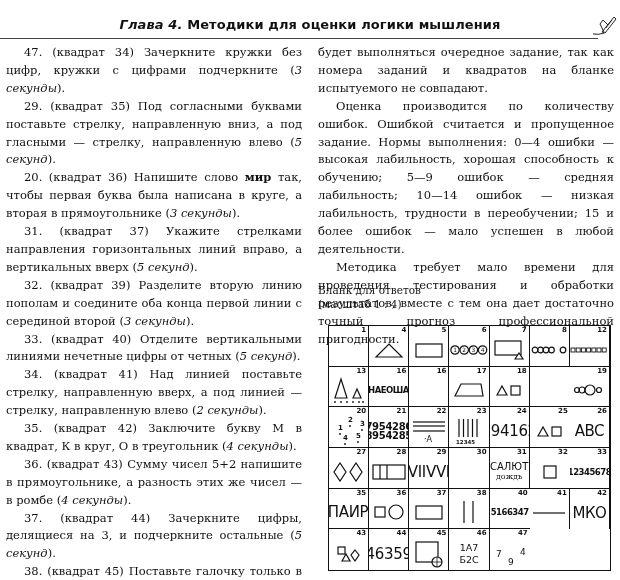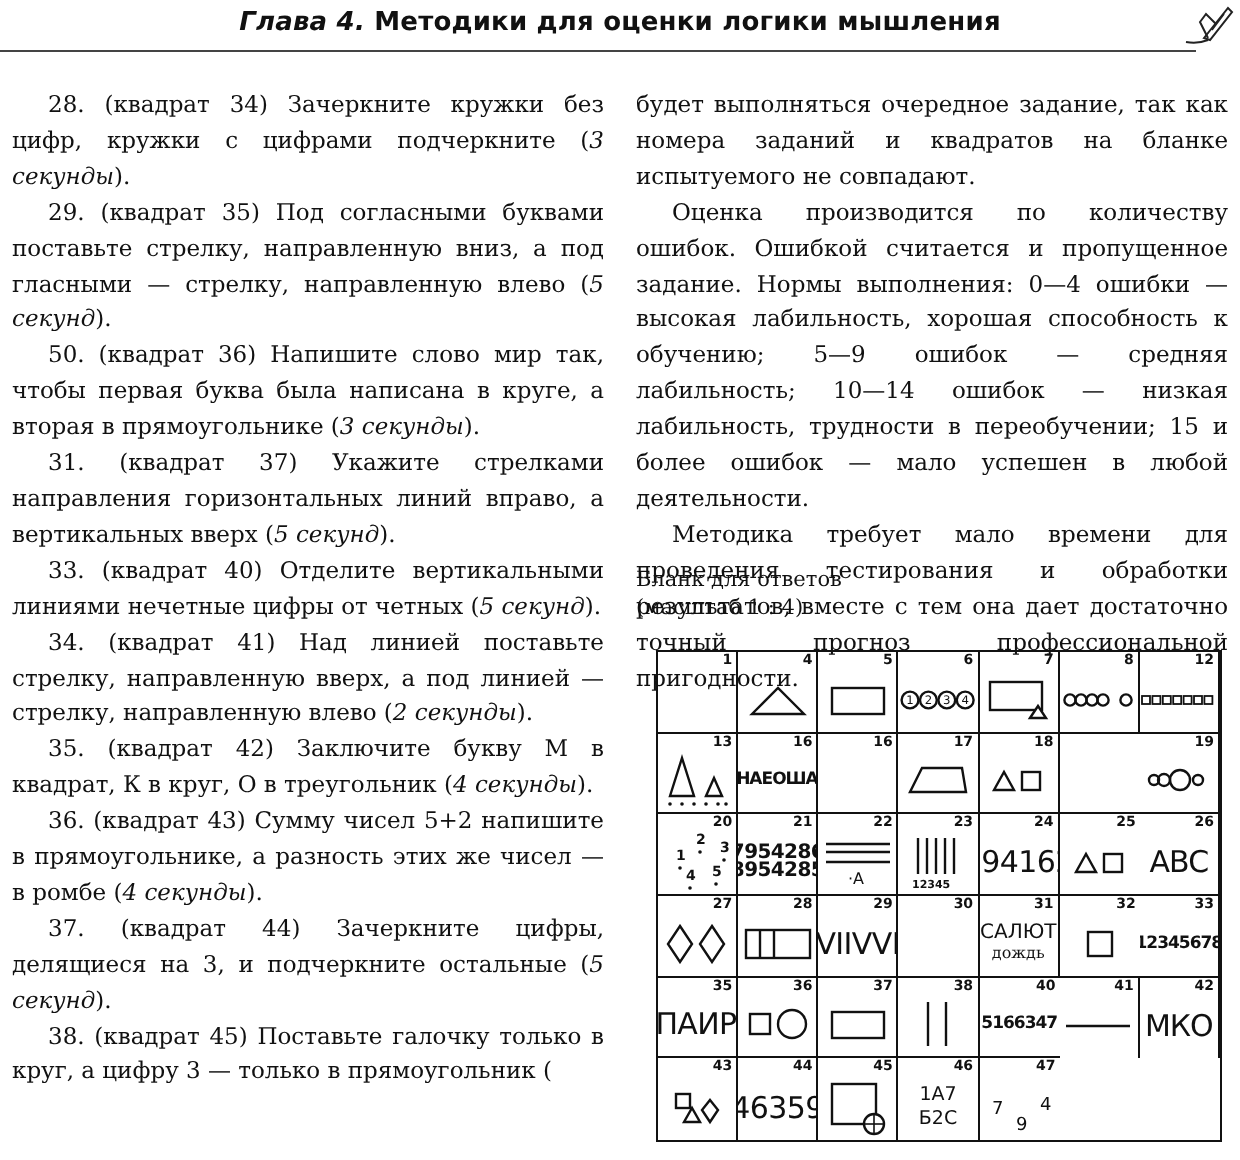--- a/index.html
+++ b/index.html
@@ -1,32 +1,32 @@
 <!DOCTYPE html>
 <html><head>
 <meta charset="utf-8">
 <style>
   html, body { margin: 0; padding: 0; background: #fff; }
   body { width: 620px; height: 580px; position: relative; overflow: hidden;
          font-family: "DejaVu Serif", "Liberation Serif", serif; color: #111; }
-  .header { position: absolute; left: 0; top: 0; width: 620px; height: 14px; }
+  .header { position: absolute; left: 0; top: 13px; width: 620px; height: 14px; }
   .header-title { position: absolute; left: 0; right: 0; top: 4px; text-align: center;
                   font-family: "DejaVu Sans", "Liberation Sans", sans-serif; font-weight: bold;
                   font-size: 13px; letter-spacing: 0.1px; }
   .header-title .it { font-style: italic; }
   .header-rule { position: absolute; left: 0; top: 25px; width: 598px; height: 1px; background: #444; }
   .header-icon { position: absolute; right: 2px; top: 1px; width: 28px; height: 26px; }
 
   .col { position: absolute; top: 44px; font-size: 11.5px; line-height: 17.9px; text-align: justify; }
   .col-left { left: 6px; width: 296px; }
   .col-right { left: 318px; width: 296px; }
   .col p { margin: 0; text-indent: 18px; }
   .col p.cont { text-indent: 0; }
   .col i { font-style: italic; }
-  .col b { font-weight: normal; margin-top: 24px; }
+  .col b { font-weight: bold; margin-top: 24px; }
 
   .form-caption { position: absolute; left: 318px; width: 296px; top: 283px; 
                   font-weight: normal; font-size: 10.5px; line-height: 14px; }
 
   .grid { position: absolute; left: 328px; top: 325px; width: 283px; height: 246px;
           display: grid; grid-template-columns: repeat(7, 1fr); grid-template-rows: repeat(6, 1fr);
           border: 1.5px solid #111; box-sizing: border-box; }
   .cell { position: relative; border-right: 1px solid #111; border-bottom: 1px solid #111; overflow: hidden; }
   .cell.lastcol { border-right: none; }
   .cell.lastrow { border-bottom: none; }
@@ -52,24 +52,25 @@
   <div class="header-rule"></div>
   <svg class="header-icon" viewBox="0 0 28 26">
     <path d="M3 20 Q9 21 14 19" stroke="#222" stroke-width="1" fill="none"></path>
     <path d="M12 18 L24 3 L26 5 L15 19 Z" fill="#fff" stroke="#222" stroke-width="1"></path>
     <path d="M14 18 L10 10 L13 6 L18 11" fill="none" stroke="#222" stroke-width="1"></path>
     <path d="M16 14 L22 6" stroke="#222" stroke-width="0.8"></path>
   </svg>
 </div>
 
 <div class="col col-left" id="leftCol">
-    <p><span>28. (квадрат 34) Зачеркните кружки без цифр, кружки с цифрами подчеркните (</span><i>3 секунды</i><span>).</span></p>
+    <p><span>47. (квадрат 34) Зачеркните кружки без цифр, кружки с цифрами подчеркните (</span><i>3 секунды</i><span>).</span></p>
     <p><span>29. (квадрат 35) Под согласными буквами поставьте стрелку, направленную вниз, а под гласными — стрелку, направленную влево (</span><i>5 секунд</i><span>).</span></p>
-    <p><span>50. (квадрат 36) Напишите слово </span><b>мир</b><span> так, чтобы первая буква была написана в круге, а вторая в прямоугольнике (</span><i>3 секунды</i><span>).</span></p>
+    <p><span>20. (квадрат 36) Напишите слово </span><b>мир</b><span> так, чтобы первая буква была написана в круге, а вторая в прямоугольнике (</span><i>3 секунды</i><span>).</span></p>
     <p><span>31. (квадрат 37) Укажите стрелками направления горизонтальных линий вправо, а вертикальных вверх (</span><i>5 секунд</i><span>).</span></p>
+    <p><span>32. (квадрат 39) Разделите вторую линию пополам и соедините оба конца первой линии с серединой второй (</span><i>3 секунды</i><span>).</span></p>
     <p><span>33. (квадрат 40) Отделите вертикальными линиями нечетные цифры от четных (</span><i>5 секунд</i><span>).</span></p>
     <p><span>34. (квадрат 41) Над линией поставьте стрелку, направленную вверх, а под линией — стрелку, направленную влево (</span><i>2 секунды</i><span>).</span></p>
     <p><span>35. (квадрат 42) Заключите букву М в квадрат, К в круг, О в треугольник (</span><i>4 секунды</i><span>).</span></p>
     <p><span>36. (квадрат 43) Сумму чисел 5+2 напишите в прямоугольнике, а разность этих же чисел — в ромбе (</span><i>4 секунды</i><span>).</span></p>
     <p><span>37. (квадрат 44) Зачеркните цифры, делящиеся на 3, и подчеркните остальные (</span><i>5 секунд</i><span>).</span></p>
     <p><span>38. (квадрат 45) Поставьте галочку только в круг, а цифру 3 — только в прямоугольник (</span></p>
   </div>
 
 <div class="col col-right">
   <p class="cont">будет выполняться очередное задание, так как номера заданий и квадратов на бланке испытуемого не совпадают.</p>

